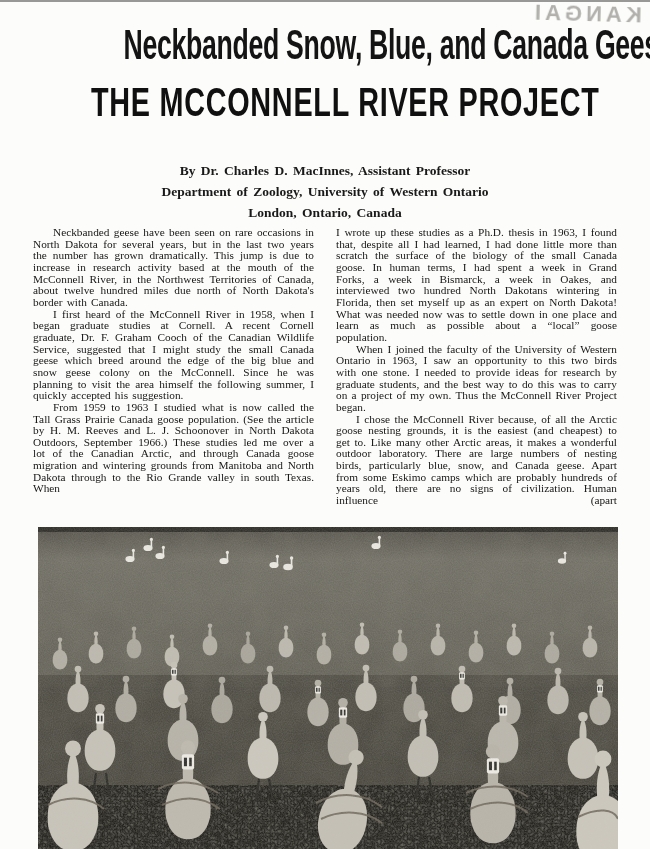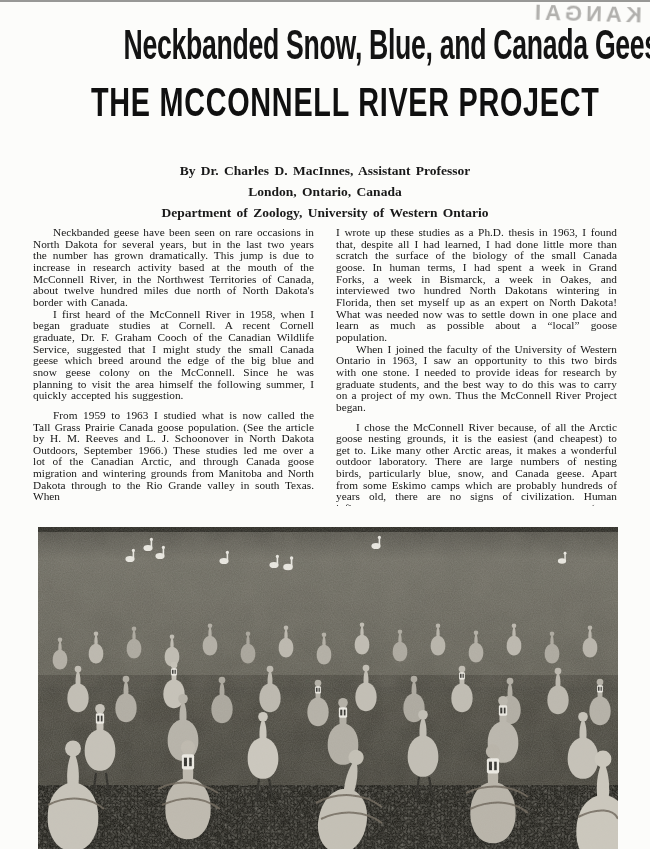--- a/index.html
+++ b/index.html
@@ -43,21 +43,21 @@
     position:absolute; top:227px; left:33px; width:584px; height:279px;
     display:flex; gap:22px; overflow:hidden;
   }
   .col {
     width:285px; text-align:justify;
     font-size:11.3px; line-height:11.65px;
     word-spacing:1.4px; color:#161616;
   }
   .col p { margin:0; text-indent:20px; }
   .col p.noindent { text-indent:0; }
-  .col p.runover { text-align-last:justify;margin-top:8px; }
+  .col p.runover { text-align-last:justify; }
   .caption {
     position:absolute; top:505px; left:0; width:650px;
     text-align:center; font-weight:bold; font-size:11.5px; color:#171717;
   }
   .photo {
     position:absolute; top:527px; left:38px; width:580px; height:322px;
     overflow:hidden; background:#57554d;
   }
   .photo svg { display:block; }
 </style>
@@ -69,22 +69,22 @@
   <div class="scan-edge-top"></div>
 
   <div class="stamp">KANGAI</div>
 
   <h1 class="kicker">Neckbanded Snow, Blue, and Canada Geese–</h1>
 
   <h2 class="main-title">THE MCCONNELL RIVER PROJECT</h2>
 
   <div class="byline">
     <div>By Dr. Charles D. MacInnes, Assistant Professor</div>
+    <div>Department of Zoology, University of Western Ontario</div>
     <div>London, Ontario, Canada</div>
-    <div>Department of Zoology, University of Western Ontario</div>
   </div>
 
   <div class="columns">
     <div class="col">
       <p>Neckbanded geese have been seen on rare occasions in North Dakota for several years, but in the last two years the number has grown dramatically. This jump is due to increase in research activity based at the mouth of the McConnell River, in the Northwest Territories of Canada, about twelve hundred miles due north of North Dakota's border with Canada.</p>
       <p>I first heard of the McConnell River in 1958, when I began graduate studies at Cornell. A recent Cornell graduate, Dr. F. Graham Cooch of the Canadian Wildlife Service, suggested that I might study the small Canada geese which breed around the edge of the big blue and snow geese colony on the McConnell. Since he was planning to visit the area himself the following summer, I quickly accepted his suggestion.</p>
       <p class="runover">From 1959 to 1963 I studied what is now called the Tall Grass Prairie Canada goose population. (See the article by H. M. Reeves and L. J. Schoonover in North Dakota Outdoors, September 1966.) These studies led me over a lot of the Canadian Arctic, and through Canada goose migration and wintering grounds from Manitoba and North Dakota through to the Rio Grande valley in south Texas. When</p>
     </div>
     <div class="col">
       <p class="noindent">I wrote up these studies as a Ph.D. thesis in 1963, I found that, despite all I had learned, I had done little more than scratch the surface of the biology of the small Canada goose. In human terms, I had spent a week in Grand Forks, a week in Bismarck, a week in Oakes, and interviewed two hundred North Dakotans wintering in Florida, then set myself up as an expert on North Dakota! What was needed now was to settle down in one place and learn as much as possible about a “local” goose population.</p>

